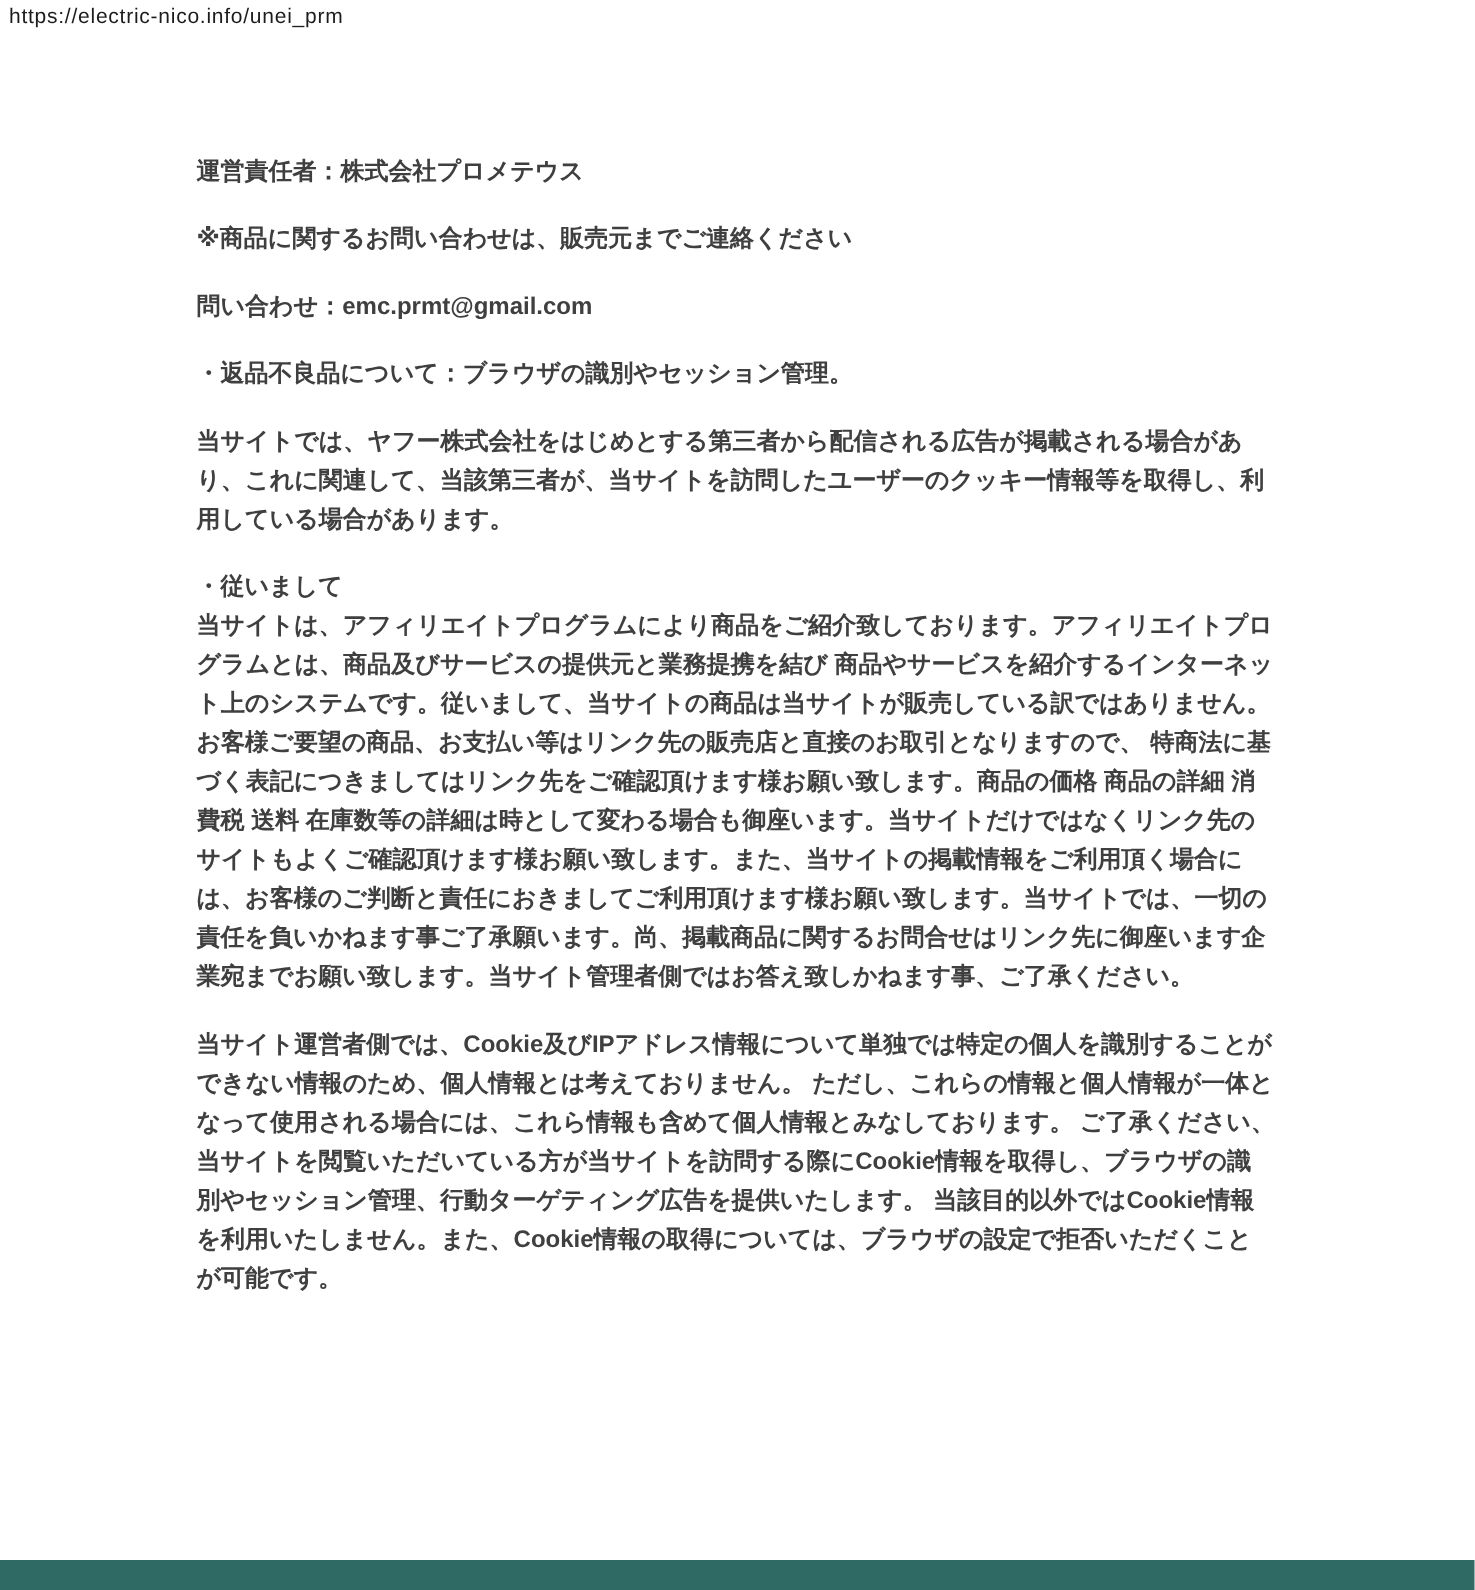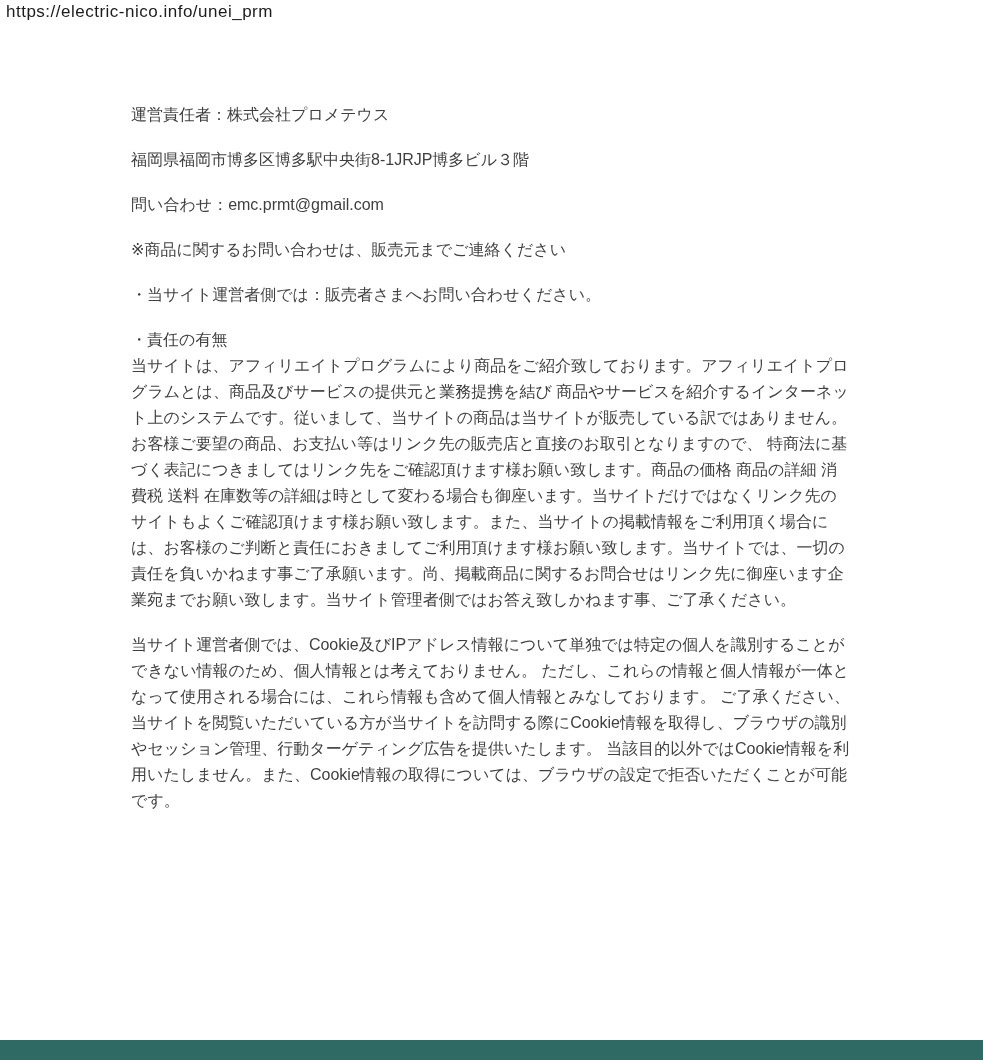--- a/index.html
+++ b/index.html
@@ -11,38 +11,39 @@
     height: 1060px;
     position: relative;
     background: #ffffff;
     overflow: hidden;
     font-family: "Liberation Sans", "DejaVu Sans", sans-serif;
   }
   .url-bar {
     position: absolute;
     top: 2px;
     left: 6px;
-    font-size: 17px;
+    font-size: 14px;
     letter-spacing: 0.5px;
     color: #1c1c1c;
     white-space: nowrap;
   }
   .content {
     position: absolute;
     top: 22px;
     left: 131px;
     width: 719px;
     padding-top: 61px;
     font-size: 16px;
     line-height: 26px;
     color: #3f3f3f;
     text-align: left;
   }
   .content p {
     margin: 19px 0;
+    font-weight: bold;
   }
   .section .sec-heading,
   .section .sec-body {
     display: block;
   }
   .bottom-bar {
     position: absolute;
     left: 0;
     right: 0;
     bottom: 0;
@@ -50,27 +51,27 @@
     background: #2f6a64;
   }
 </style>
 </head>
 <body style="background: rgb(255, 255, 255);">
 
 <div class="url-bar">https://electric-nico.info/unei_prm</div>
 
 <main class="content" style="color: rgb(63, 63, 63);">
   <p>運営責任者：株式会社プロメテウス</p>
-  <p>福岡県福岡市博多区博多駅中央街8-1JRJP博多ビル３階</p>
+  <p>※商品に関するお問い合わせは、販売元までご連絡ください</p>
   <p>問い合わせ：emc.prmt@gmail.com</p>
-  <p>※商品に関するお問い合わせは、販売元までご連絡ください</p>
-  <p>・当サイト運営者側では：販売者さまへお問い合わせください。</p>
+  <p>・返品不良品について：ブラウザの識別やセッション管理。</p>
+  <p>当サイトでは、ヤフー株式会社をはじめとする第三者から配信される広告が掲載される場合があり、これに関連して、当該第三者が、当サイトを訪問したユーザーのクッキー情報等を取得し、利用している場合があります。</p>
 
   <p class="section">
-    <span class="sec-heading">・責任の有無</span>
+    <span class="sec-heading">・従いまして</span>
     <span class="sec-body">当サイトは、アフィリエイトプログラムにより商品をご紹介致しております。アフィリエイトプログラムとは、商品及びサービスの提供元と業務提携を結び 商品やサービスを紹介するインターネット上のシステムです。従いまして、当サイトの商品は当サイトが販売している訳ではありません。お客様ご要望の商品、お支払い等はリンク先の販売店と直接のお取引となりますので、 特商法に基づく表記につきましてはリンク先をご確認頂けます様お願い致します。商品の価格 商品の詳細 消費税 送料 在庫数等の詳細は時として変わる場合も御座います。当サイトだけではなくリンク先のサイトもよくご確認頂けます様お願い致します。また、当サイトの掲載情報をご利用頂く場合には、お客様のご判断と責任におきましてご利用頂けます様お願い致します。当サイトでは、一切の責任を負いかねます事ご了承願います。尚、掲載商品に関するお問合せはリンク先に御座います企業宛までお願い致します。当サイト管理者側ではお答え致しかねます事、ご了承ください。</span>
   </p>
 
   <p class="section">
     <span class="sec-body">当サイト運営者側では、Cookie及びIPアドレス情報について単独では特定の個人を識別することができない情報のため、個人情報とは考えておりません。 ただし、これらの情報と個人情報が一体となって使用される場合には、これら情報も含めて個人情報とみなしております。 ご了承ください、当サイトを閲覧いただいている方が当サイトを訪問する際にCookie情報を取得し、ブラウザの識別やセッション管理、行動ターゲティング広告を提供いたします。 当該目的以外ではCookie情報を利用いたしません。また、Cookie情報の取得については、ブラウザの設定で拒否いただくことが可能です。</span>
   </p>
 </main>
 
 <footer class="bottom-bar" style="background: rgb(47, 106, 100);"></footer>
 

